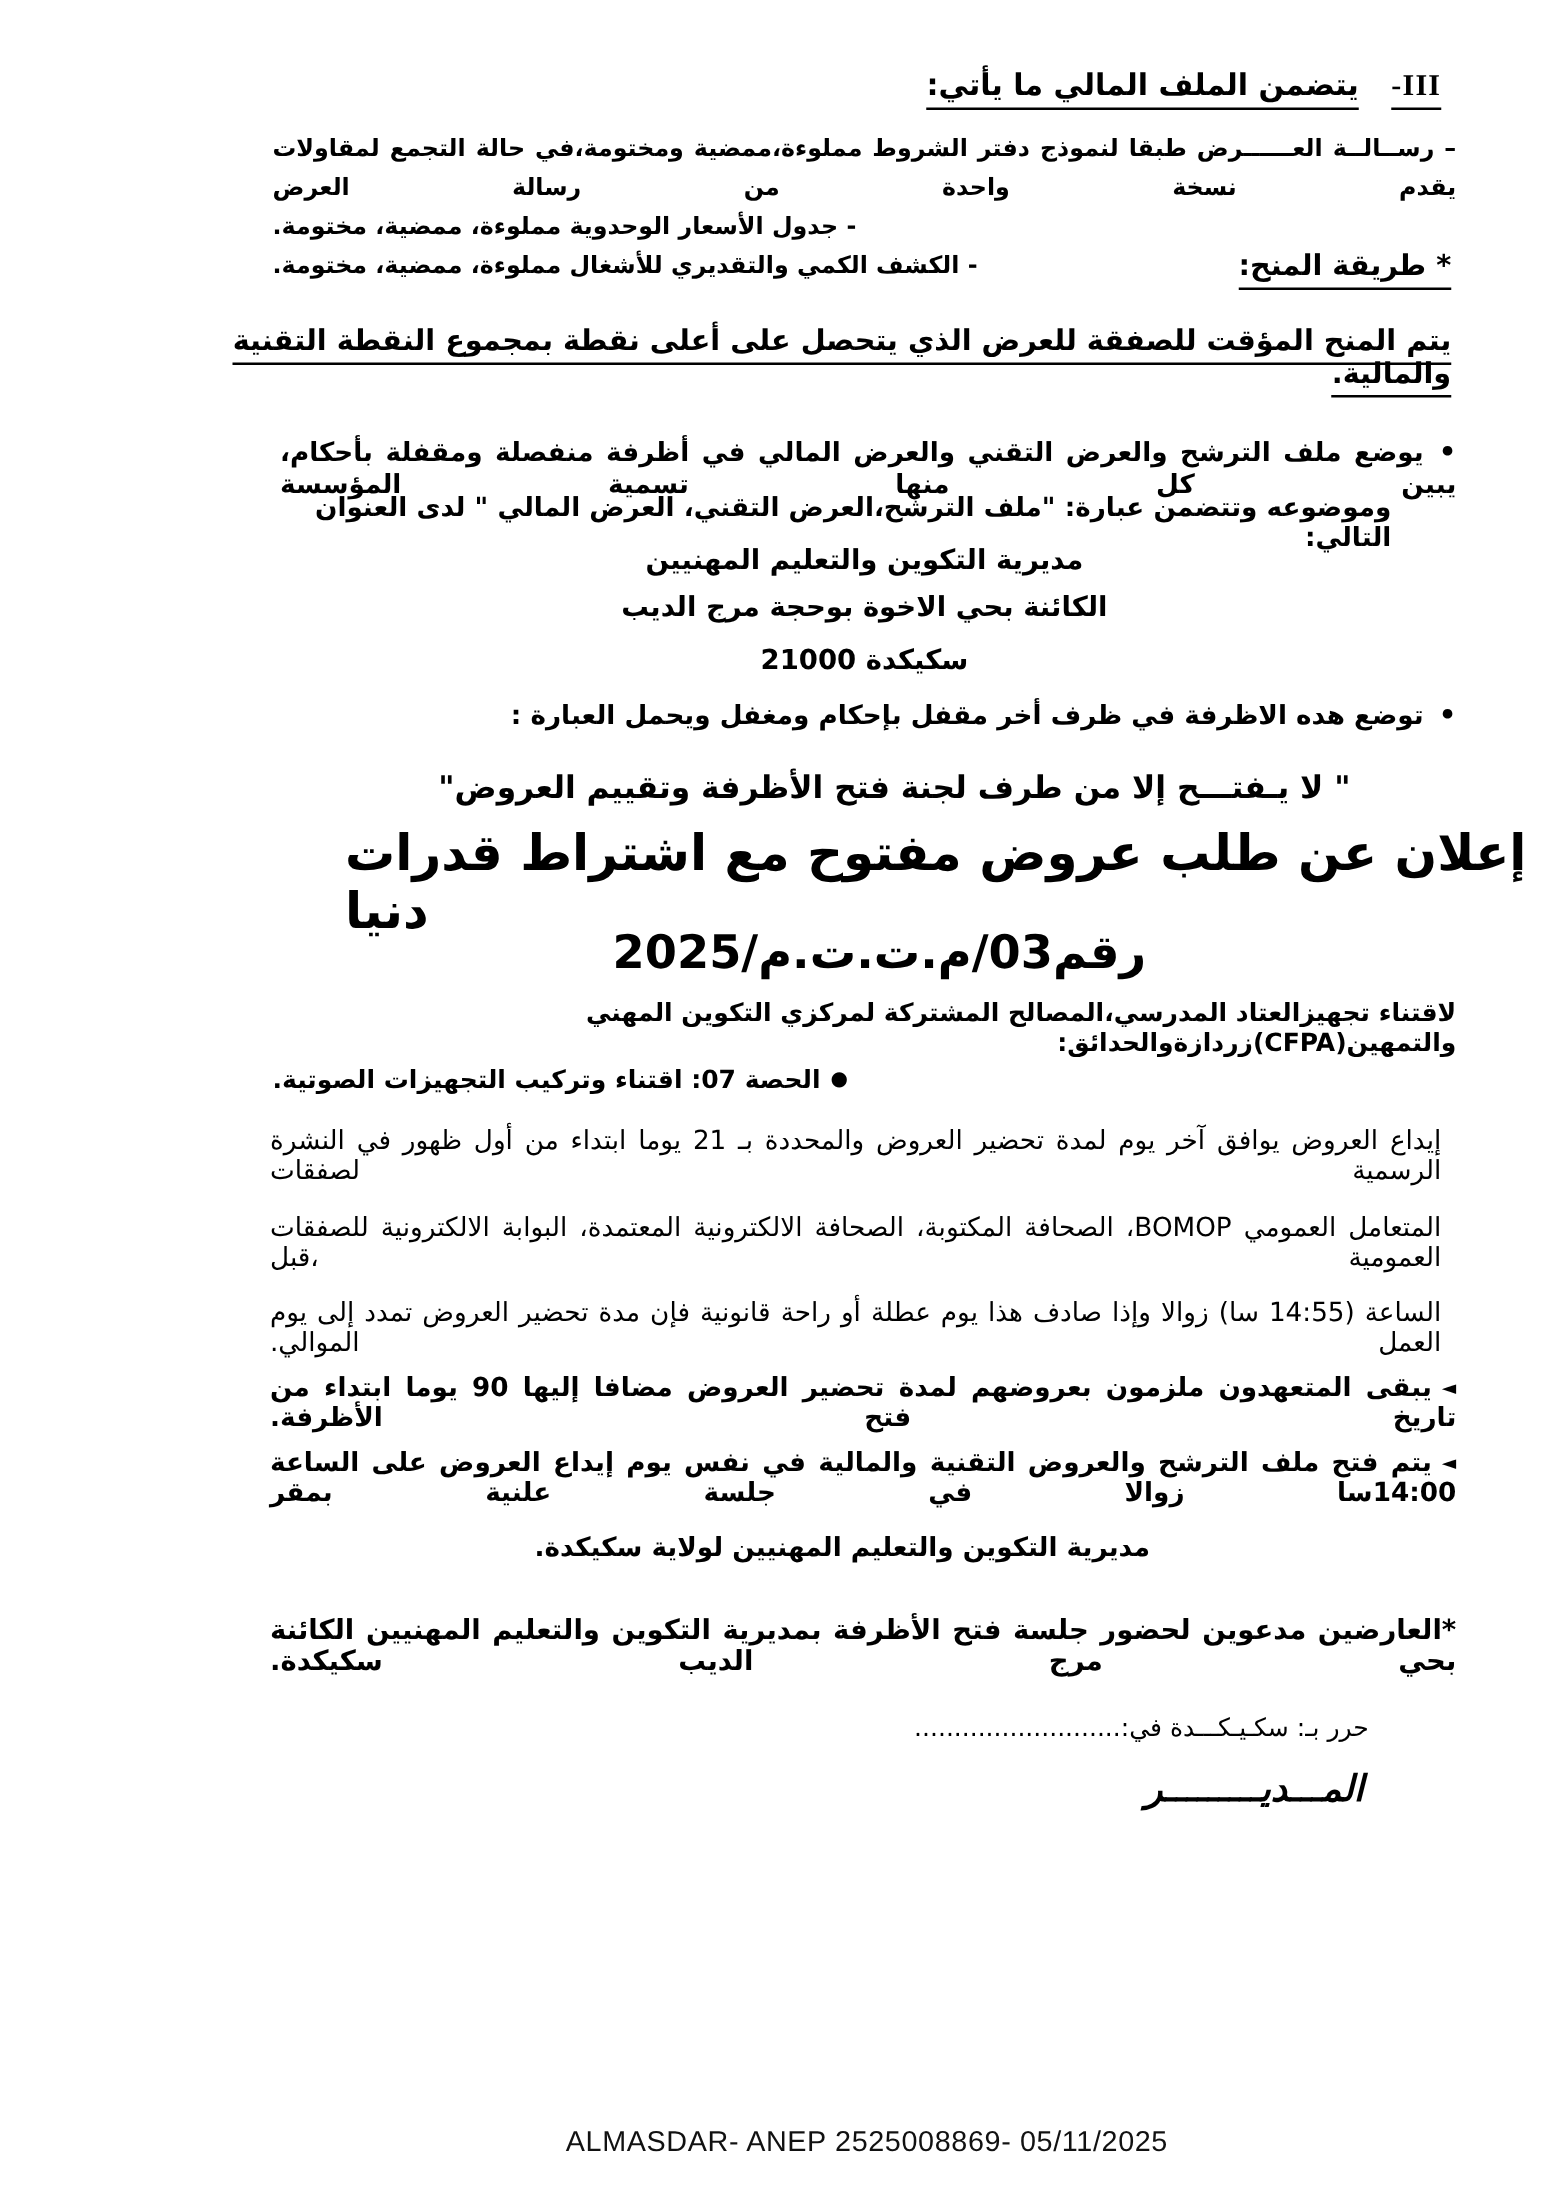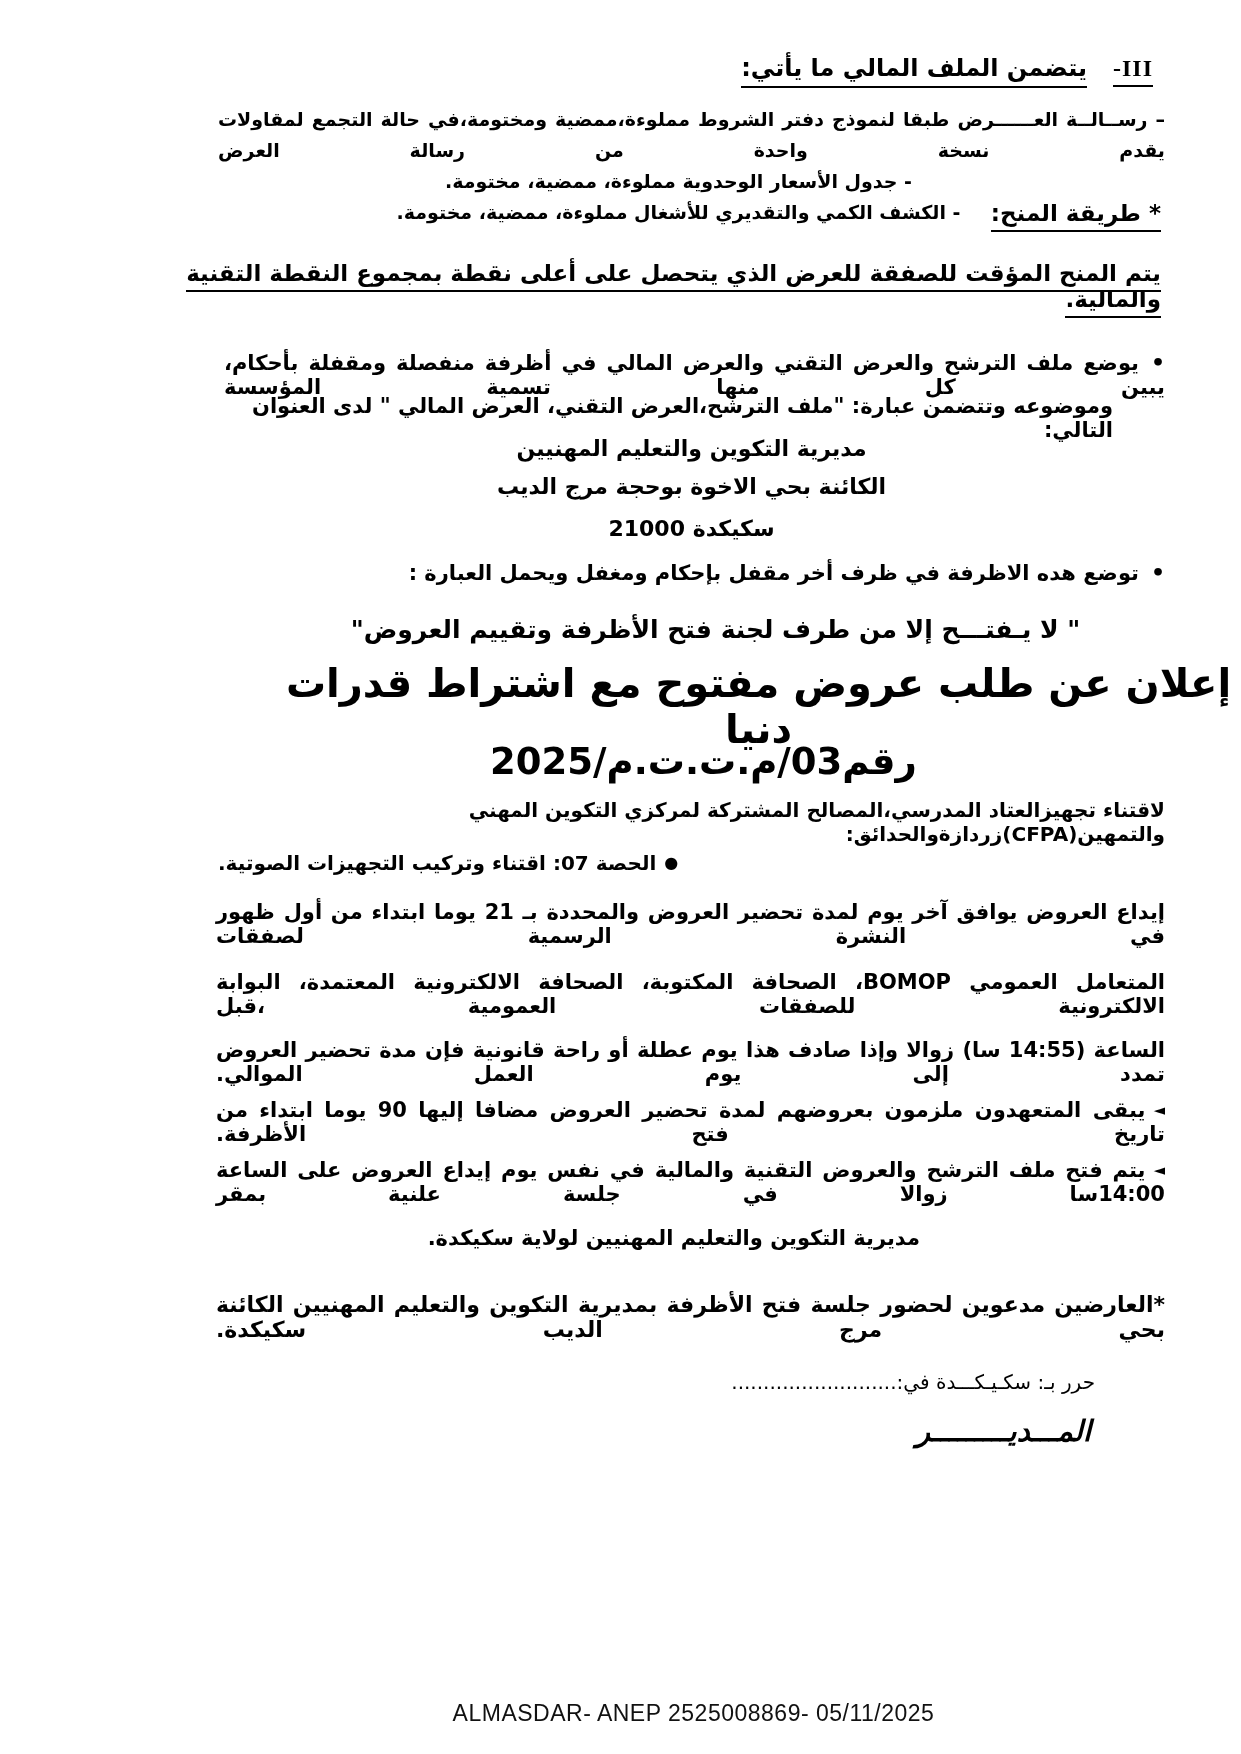--- a/index.html
+++ b/index.html
@@ -15,47 +15,47 @@
   .abs{position:absolute;}
   .ul{border-bottom:2px solid #000;padding-bottom:4px;}
   .jfull{text-align:justify;text-align-last:justify;}
 
   
   .h3row{top:54px;right:88px;font-size:24px;font-weight:bold;}
   .h3row .numeral{font-family:"Liberation Serif",serif;margin-left:26px;letter-spacing:1px;}
 
   
   .finitems{top:104px;right:76px;left:72px;font-size:19px;font-weight:bold;line-height:31px;}
-  .finitems .i1,.finitems .i2{padding-right:26px;text-align:center;}
+  .finitems .i1,.finitems .i2{padding-right:26px;text-align:left;}
 
   .award-title{top:200px;right:80px;font-size:23px;font-weight:bold;}
   .award-st{top:260px;right:80px;font-size:23px;font-weight:bold;}
 
   .b1l1{top:350px;right:76px;left:78px;font-size:21px;font-weight:bold;}
   .b1l2{top:394px;right:128px;left:78px;font-size:21px;font-weight:bold;text-align:right;}
 
   .addr1{top:436px;}
   .addr2{top:474px;}
   .addr3{top:516px;}
   .addr{right:76px;left:72px;text-align:center;font-size:22px;font-weight:bold;}
 
   .b2{top:560px;right:76px;left:78px;font-size:21px;font-weight:bold;text-align:right;}
 
   .quote{top:615px;right:76px;left:120px;text-align:center;font-size:25px;font-weight:bold;}
 
-  .title1{top:660px;left:0;right:0;text-align:center;font-size:40px;font-weight:bold;padding-left:130px;}
+  .title1{top:660px;left:0;right:0;text-align:left;font-size:40px;font-weight:bold;padding-left:130px;}
   .title2{top:740px;left:0;right:0;text-align:center;font-size:37px;font-weight:bold;padding-left:20px;}
 
   .subject{top:798px;right:76px;left:72px;font-size:20px;font-weight:bold;text-align:right;}
   .lot{top:851px;right:86px;left:72px;font-size:20px;font-weight:bold;text-align:left;}
 
   .p1{top:900px;}
   .p2{top:970px;}
   .p3{top:1038px;}
-  .para{right:76px;left:70px;font-size:21px;font-weight:bold;}
+  .para{right:88px;left:70px;font-size:21px;font-weight:normal;}
 
   .ar1{top:1098px;}
   .ar2{top:1158px;}
   .arrow-line{right:76px;left:70px;font-size:21px;font-weight:bold;}
   .ar2b{top:1226px;right:321px;left:70px;font-size:21px;font-weight:bold;text-align:right;}
 
   .note{top:1292px;right:76px;left:70px;font-size:22px;font-weight:bold;}
 
   .sigplace{top:1370px;right:146px;font-size:20px;font-weight:normal;}
   .sigtitle{top:1414px;right:150px;font-size:29px;font-weight:bold;font-style:italic;}

